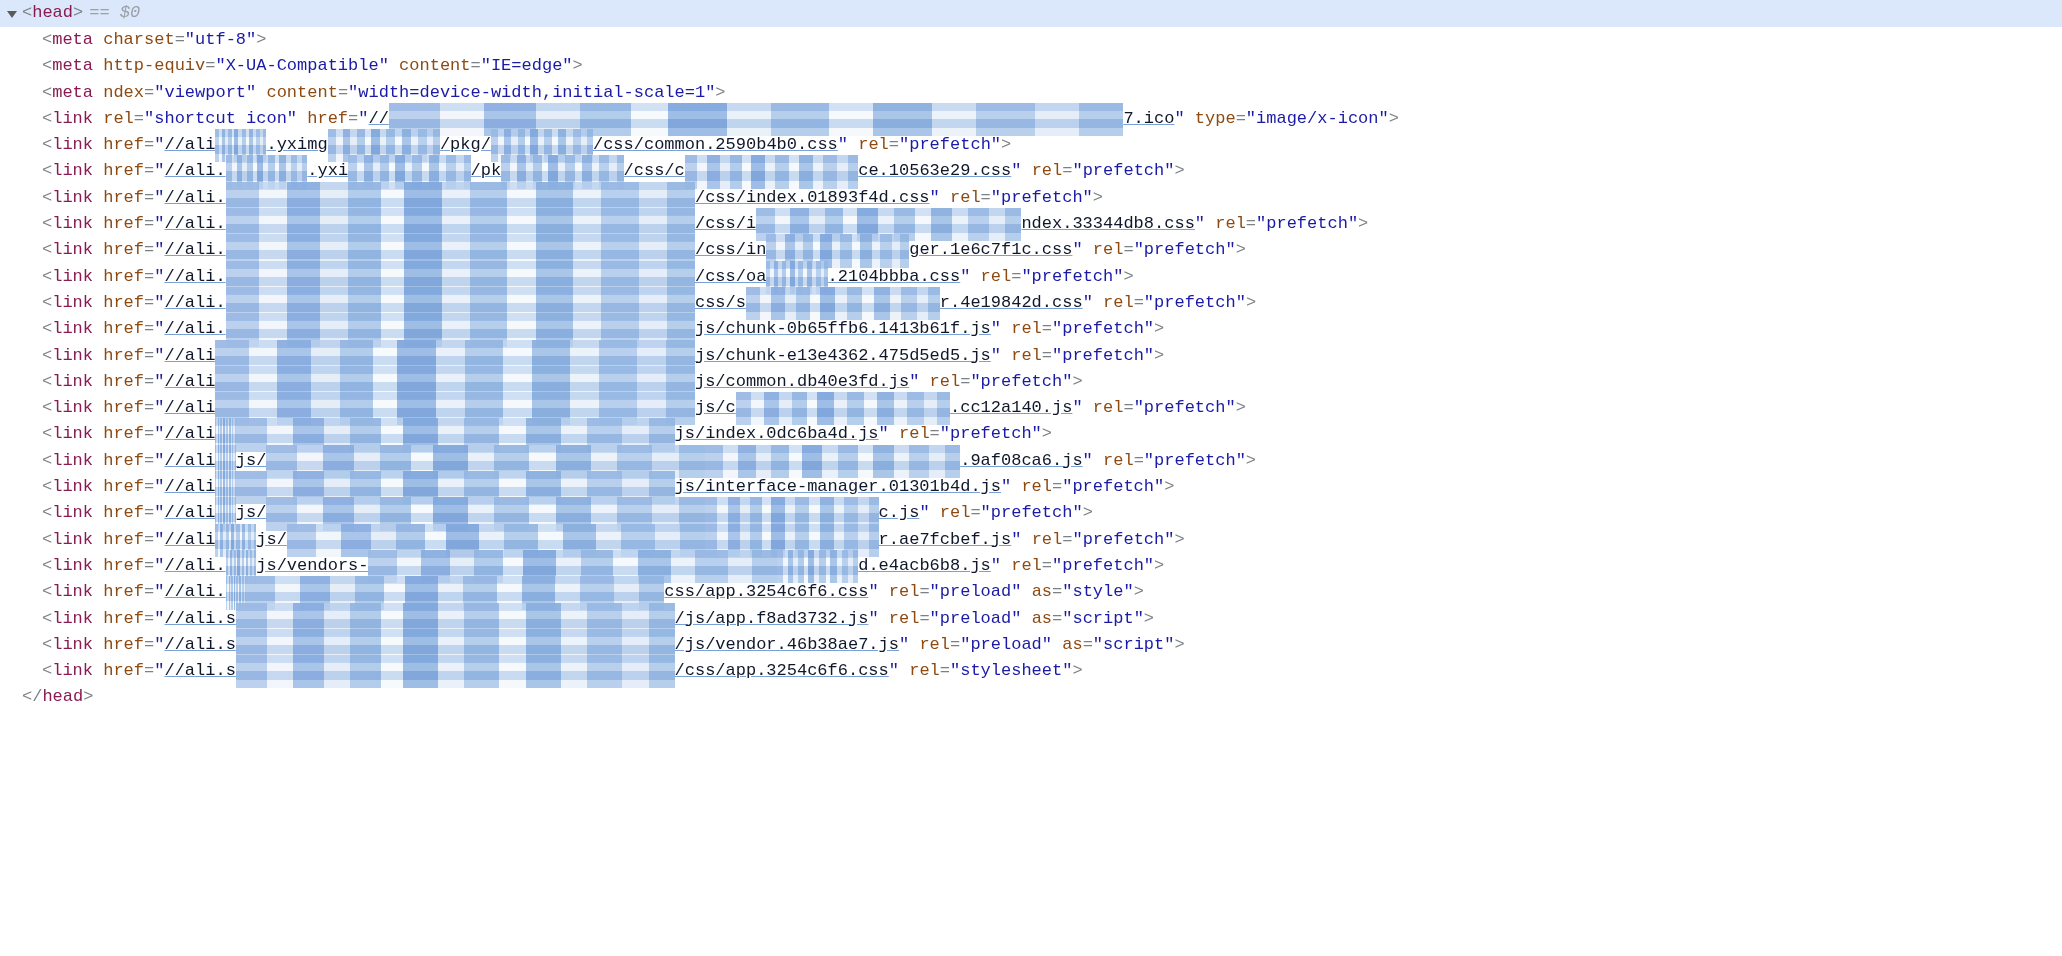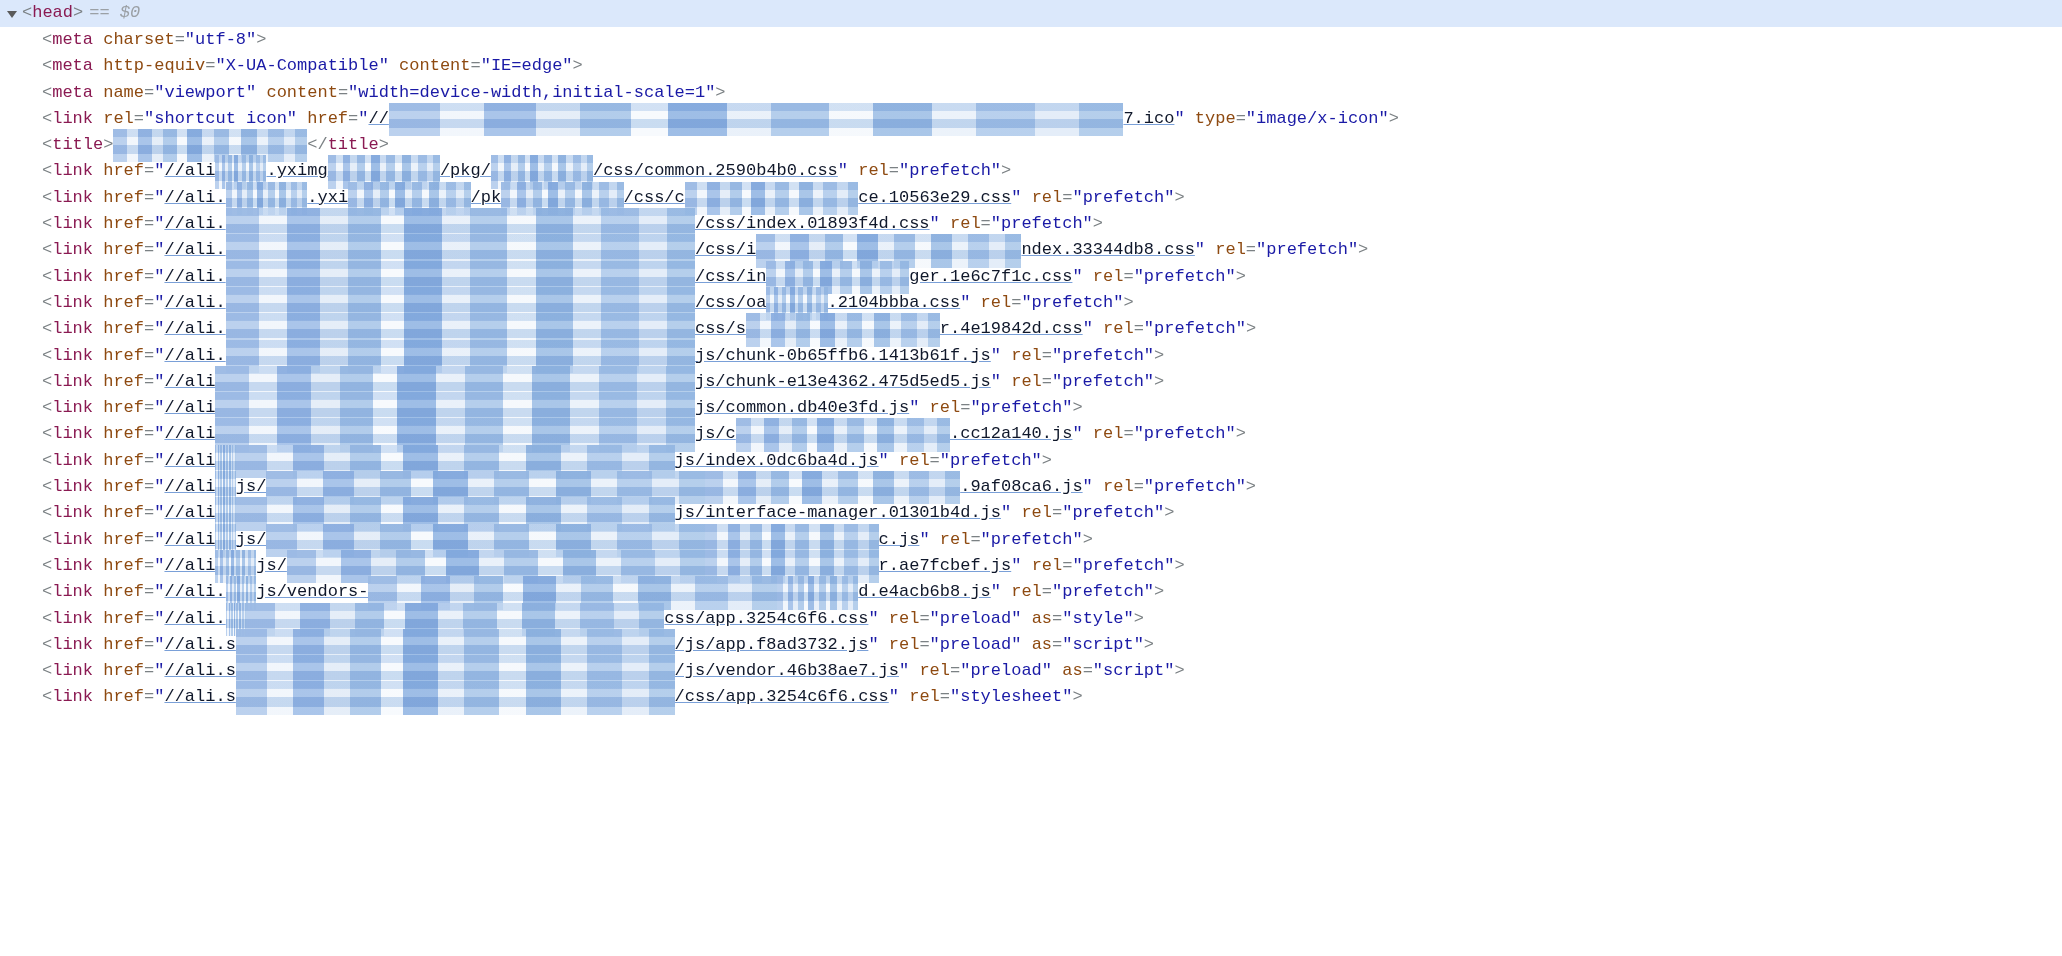--- a/index.html
+++ b/index.html
@@ -87,23 +87,22 @@
     <span class="arrow"></span>
     <span class="punct">&lt;</span>
       <span class="tagname">head</span>
       <span class="punct">&gt;</span>
     <span class="sel-suffix"> == $0</span>
   </div>
 
   <div class="code-block" id="code-block">
       <div><span class="punct">&lt;</span><span class="tagname">meta</span> <span class="attrname">charset</span><span class="attreq">=</span><span class="strval">"utf-8"</span><span class="punct">&gt;</span></div>
       <div><span class="punct">&lt;</span><span class="tagname">meta</span> <span class="attrname">http-equiv</span><span class="attreq">=</span><span class="strval">"X-UA-Compatible"</span> <span class="attrname">content</span><span class="attreq">=</span><span class="strval">"IE=edge"</span><span class="punct">&gt;</span></div>
-      <div><span class="punct">&lt;</span><span class="tagname">meta</span> <span class="attrname">name</span><span class="attreq">=</span><span class="strval">"viewport"</span> <span class="attrname">content</span><span class="attreq">=</span><span class="strval">"width=device-width,initial-scale=1"</span><span class="punct">&gt;</span></div>
+      <div><span class="punct">&lt;</span><span class="tagname">meta</span> <span class="attrname">ndex</span><span class="attreq">=</span><span class="strval">"viewport"</span> <span class="attrname">content</span><span class="attreq">=</span><span class="strval">"width=device-width,initial-scale=1"</span><span class="punct">&gt;</span></div>
       <div><span class="punct">&lt;</span><span class="tagname">link</span> <span class="attrname">rel</span><span class="attreq">=</span><span class="strval">"shortcut icon"</span> <span class="attrname">href</span><span class="attreq">=</span><span class="strval">"<span class="link">//<span class="censor"><span class="hidden-text">xxxxxxxxxxxxxxxxxxxxxxxxxxxxxxxxxxxxxxxxxxxxxxxxxxxxxxxxxxxxxxxxxxxxxxxx</span></span>7.ico</span>"</span> <span class="attrname">type</span><span class="attreq">=</span><span class="strval">"image/x-icon"</span><span class="punct">&gt;</span></div>
-      <div><span class="punct">&lt;</span><span class="tagname">title</span><span class="punct">&gt;</span><span class="censor"><span class="hidden-text">xxxxxxxxxxxxxxxxxxx</span></span><span class="punct">&lt;/</span><span class="tagname">title</span><span class="punct">&gt;</span></div>
       <div><span class="punct">&lt;</span><span class="tagname">link</span> <span class="attrname">href</span><span class="attreq">=</span><span class="strval">"<span class="link">//ali<span class="censor"><span class="hidden-text">xxxxx</span></span>.yximg<span class="censor"><span class="hidden-text">xxxxxxxxxxx</span></span>/pkg/<span class="censor"><span class="hidden-text">xxxxxxxxxx</span></span>/css/common.2590b4b0.css</span>"</span> <span class="attrname">rel</span><span class="attreq">=</span><span class="strval">"prefetch"</span><span class="punct">&gt;</span></div>
       <div><span class="punct">&lt;</span><span class="tagname">link</span> <span class="attrname">href</span><span class="attreq">=</span><span class="strval">"<span class="link">//ali.<span class="censor"><span class="hidden-text">xxxxxxxx</span></span>.yxi<span class="censor"><span class="hidden-text">xxxxxxxxxxxx</span></span>/pk<span class="censor"><span class="hidden-text">xxxxxxxxxxxx</span></span>/css/c<span class="censor"><span class="hidden-text">xxxxxxxxxxxxxxxxx</span></span>ce.10563e29.css</span>"</span> <span class="attrname">rel</span><span class="attreq">=</span><span class="strval">"prefetch"</span><span class="punct">&gt;</span></div>
       <div><span class="punct">&lt;</span><span class="tagname">link</span> <span class="attrname">href</span><span class="attreq">=</span><span class="strval">"<span class="link">//ali.<span class="censor"><span class="hidden-text">xxxxxxxxxxxxxxxxxxxxxxxxxxxxxxxxxxxxxxxxxxxxxx</span></span>/css/index.01893f4d.css</span>"</span> <span class="attrname">rel</span><span class="attreq">=</span><span class="strval">"prefetch"</span><span class="punct">&gt;</span></div>
       <div><span class="punct">&lt;</span><span class="tagname">link</span> <span class="attrname">href</span><span class="attreq">=</span><span class="strval">"<span class="link">//ali.<span class="censor"><span class="hidden-text">xxxxxxxxxxxxxxxxxxxxxxxxxxxxxxxxxxxxxxxxxxxxxx</span></span>/css/i<span class="censor"><span class="hidden-text">xxxxxxxxxxxxxxxxxxxxxxxxxx</span></span>ndex.33344db8.css</span>"</span> <span class="attrname">rel</span><span class="attreq">=</span><span class="strval">"prefetch"</span><span class="punct">&gt;</span></div>
       <div><span class="punct">&lt;</span><span class="tagname">link</span> <span class="attrname">href</span><span class="attreq">=</span><span class="strval">"<span class="link">//ali.<span class="censor"><span class="hidden-text">xxxxxxxxxxxxxxxxxxxxxxxxxxxxxxxxxxxxxxxxxxxxxx</span></span>/css/in<span class="censor"><span class="hidden-text">xxxxxxxxxxxxxx</span></span>ger.1e6c7f1c.css</span>"</span> <span class="attrname">rel</span><span class="attreq">=</span><span class="strval">"prefetch"</span><span class="punct">&gt;</span></div>
       <div><span class="punct">&lt;</span><span class="tagname">link</span> <span class="attrname">href</span><span class="attreq">=</span><span class="strval">"<span class="link">//ali.<span class="censor"><span class="hidden-text">xxxxxxxxxxxxxxxxxxxxxxxxxxxxxxxxxxxxxxxxxxxxxx</span></span>/css/oa<span class="censor"><span class="hidden-text">xxxxxx</span></span>.2104bbba.css</span>"</span> <span class="attrname">rel</span><span class="attreq">=</span><span class="strval">"prefetch"</span><span class="punct">&gt;</span></div>
       <div><span class="punct">&lt;</span><span class="tagname">link</span> <span class="attrname">href</span><span class="attreq">=</span><span class="strval">"<span class="link">//ali.<span class="censor"><span class="hidden-text">xxxxxxxxxxxxxxxxxxxxxxxxxxxxxxxxxxxxxxxxxxxxxx</span></span>css/s<span class="censor"><span class="hidden-text">xxxxxxxxxxxxxxxxxxx</span></span>r.4e19842d.css</span>"</span> <span class="attrname">rel</span><span class="attreq">=</span><span class="strval">"prefetch"</span><span class="punct">&gt;</span></div>
       <div><span class="punct">&lt;</span><span class="tagname">link</span> <span class="attrname">href</span><span class="attreq">=</span><span class="strval">"<span class="link">//ali.<span class="censor"><span class="hidden-text">xxxxxxxxxxxxxxxxxxxxxxxxxxxxxxxxxxxxxxxxxxxxxx</span></span>js/chunk-0b65ffb6.1413b61f.js</span>"</span> <span class="attrname">rel</span><span class="attreq">=</span><span class="strval">"prefetch"</span><span class="punct">&gt;</span></div>
       <div><span class="punct">&lt;</span><span class="tagname">link</span> <span class="attrname">href</span><span class="attreq">=</span><span class="strval">"<span class="link">//ali<span class="censor"><span class="hidden-text">xxxxxxxxxxxxxxxxxxxxxxxxxxxxxxxxxxxxxxxxxxxxxxx</span></span>js/chunk-e13e4362.475d5ed5.js</span>"</span> <span class="attrname">rel</span><span class="attreq">=</span><span class="strval">"prefetch"</span><span class="punct">&gt;</span></div>
       <div><span class="punct">&lt;</span><span class="tagname">link</span> <span class="attrname">href</span><span class="attreq">=</span><span class="strval">"<span class="link">//ali<span class="censor"><span class="hidden-text">xxxxxxxxxxxxxxxxxxxxxxxxxxxxxxxxxxxxxxxxxxxxxxx</span></span>js/common.db40e3fd.js</span>"</span> <span class="attrname">rel</span><span class="attreq">=</span><span class="strval">"prefetch"</span><span class="punct">&gt;</span></div>
@@ -113,13 +112,14 @@
       <div><span class="punct">&lt;</span><span class="tagname">link</span> <span class="attrname">href</span><span class="attreq">=</span><span class="strval">"<span class="link">//ali<span class="censor"><span class="hidden-text">tx</span></span><span class="censor"><span class="hidden-text">xxxxxxxxxxxxxxxxxxxxxxxxxxxxxxxxxxxxxxxxxxx</span></span>js/interface-manager.01301b4d.js</span>"</span> <span class="attrname">rel</span><span class="attreq">=</span><span class="strval">"prefetch"</span><span class="punct">&gt;</span></div>
       <div><span class="punct">&lt;</span><span class="tagname">link</span> <span class="attrname">href</span><span class="attreq">=</span><span class="strval">"<span class="link">//ali<span class="censor"><span class="hidden-text">tx</span></span>js/<span class="censor"><span class="hidden-text">xxxxxxxxxxxxxxxxxxxxxxxxxxxxxxxxxxxxxxxxxxx</span></span><span class="censor"><span class="hidden-text">xxxxxxxxxxxxxxxxx</span></span>c.js</span>"</span> <span class="attrname">rel</span><span class="attreq">=</span><span class="strval">"prefetch"</span><span class="punct">&gt;</span></div>
       <div><span class="punct">&lt;</span><span class="tagname">link</span> <span class="attrname">href</span><span class="attreq">=</span><span class="strval">"<span class="link">//ali<span class="censor"><span class="hidden-text">xtat</span></span>js/<span class="censor"><span class="hidden-text">xxxxxxxxxxxxxxxxxxxxxxxxxxxxxxxxxxxxxxxxx</span></span><span class="censor"><span class="hidden-text">xxxxxxxxxxxxxxxxx</span></span>r.ae7fcbef.js</span>"</span> <span class="attrname">rel</span><span class="attreq">=</span><span class="strval">"prefetch"</span><span class="punct">&gt;</span></div>
       <div><span class="punct">&lt;</span><span class="tagname">link</span> <span class="attrname">href</span><span class="attreq">=</span><span class="strval">"<span class="link">//ali.<span class="censor"><span class="hidden-text">xtx</span></span>js/vendors-<span class="censor"><span class="hidden-text">xxxxxxxxxxxxxxxxxxxxxxxxxxxxxxxxxxxxxxxx</span></span><span class="censor"><span class="hidden-text">xxxxxxxx</span></span>d.e4acb6b8.js</span>"</span> <span class="attrname">rel</span><span class="attreq">=</span><span class="strval">"prefetch"</span><span class="punct">&gt;</span></div>
       <div><span class="punct">&lt;</span><span class="tagname">link</span> <span class="attrname">href</span><span class="attreq">=</span><span class="strval">"<span class="link">//ali.<span class="censor"><span class="hidden-text">xx</span></span><span class="censor"><span class="hidden-text">xxxxxxxxxxxxxxxxxxxxxxxxxxxxxxxxxxxxxxxxx</span></span>css/app.3254c6f6.css</span>"</span> <span class="attrname">rel</span><span class="attreq">=</span><span class="strval">"preload"</span> <span class="attrname">as</span><span class="attreq">=</span><span class="strval">"style"</span><span class="punct">&gt;</span></div>
       <div><span class="punct">&lt;</span><span class="tagname">link</span> <span class="attrname">href</span><span class="attreq">=</span><span class="strval">"<span class="link">//ali.s<span class="censor"><span class="hidden-text">xxxxxxxxxxxxxxxxxxxxxxxxxxxxxxxxxxxxxxxxxxx</span></span>/js/app.f8ad3732.js</span>"</span> <span class="attrname">rel</span><span class="attreq">=</span><span class="strval">"preload"</span> <span class="attrname">as</span><span class="attreq">=</span><span class="strval">"script"</span><span class="punct">&gt;</span></div>
       <div><span class="punct">&lt;</span><span class="tagname">link</span> <span class="attrname">href</span><span class="attreq">=</span><span class="strval">"<span class="link">//ali.s<span class="censor"><span class="hidden-text">xxxxxxxxxxxxxxxxxxxxxxxxxxxxxxxxxxxxxxxxxxx</span></span>/js/vendor.46b38ae7.js</span>"</span> <span class="attrname">rel</span><span class="attreq">=</span><span class="strval">"preload"</span> <span class="attrname">as</span><span class="attreq">=</span><span class="strval">"script"</span><span class="punct">&gt;</span></div>
       <div><span class="punct">&lt;</span><span class="tagname">link</span> <span class="attrname">href</span><span class="attreq">=</span><span class="strval">"<span class="link">//ali.s<span class="censor"><span class="hidden-text">xxxxxxxxxxxxxxxxxxxxxxxxxxxxxxxxxxxxxxxxxxx</span></span>/css/app.3254c6f6.css</span>"</span> <span class="attrname">rel</span><span class="attreq">=</span><span class="strval">"stylesheet"</span><span class="punct">&gt;</span></div>
     </div>
 
+  <div class="closetag">&lt;/<span class="tagname">head</span>&gt;</div>
 </div>
 
 </body></html>

